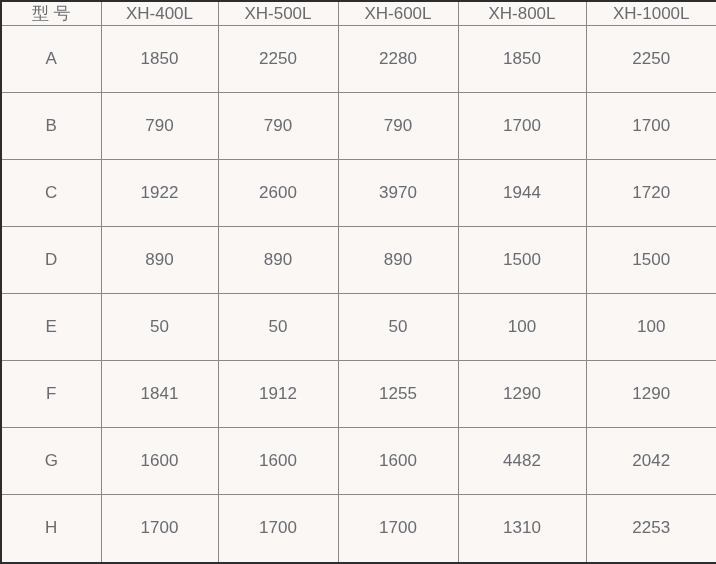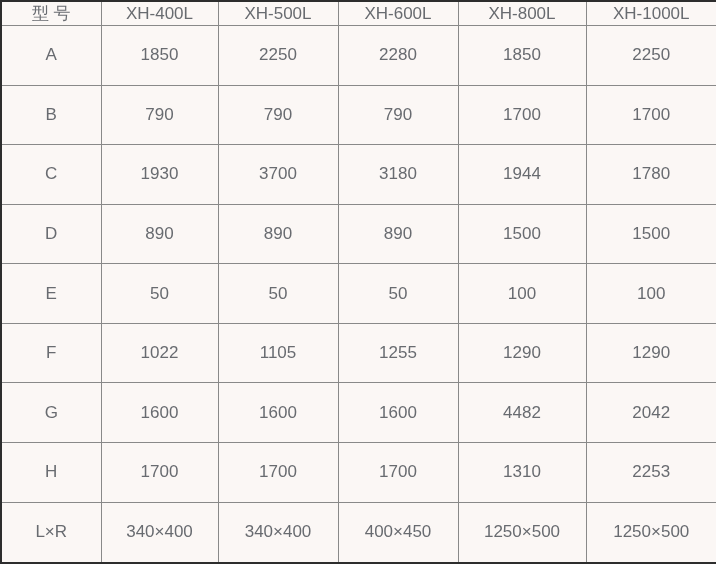--- a/index.html
+++ b/index.html
@@ -75,68 +75,60 @@
       <tr>
         <td>B</td>
         <td>790</td>
         <td>790</td>
         <td>790</td>
         <td>1700</td>
         <td>1700</td>
       </tr>
       <tr>
         <td>C</td>
-        <td>1930</td>
-        <td>3700</td>
-        <td>3180</td>
+        <td>1922</td>
+        <td>2600</td>
+        <td>3970</td>
         <td>1944</td>
-        <td>1780</td>
+        <td>1720</td>
       </tr>
       <tr>
         <td>D</td>
         <td>890</td>
         <td>890</td>
         <td>890</td>
         <td>1500</td>
         <td>1500</td>
       </tr>
       <tr>
         <td>E</td>
         <td>50</td>
         <td>50</td>
         <td>50</td>
         <td>100</td>
         <td>100</td>
       </tr>
       <tr>
         <td>F</td>
-        <td>1022</td>
-        <td>1105</td>
+        <td>1841</td>
+        <td>1912</td>
         <td>1255</td>
         <td>1290</td>
         <td>1290</td>
       </tr>
       <tr>
         <td>G</td>
         <td>1600</td>
         <td>1600</td>
         <td>1600</td>
         <td>4482</td>
         <td>2042</td>
       </tr>
       <tr>
         <td>H</td>
         <td>1700</td>
         <td>1700</td>
         <td>1700</td>
         <td>1310</td>
         <td>2253</td>
       </tr>
-      <tr>
-        <td>L×R</td>
-        <td>340×400</td>
-        <td>340×400</td>
-        <td>400×450</td>
-        <td>1250×500</td>
-        <td>1250×500</td>
-      </tr>
     </tbody>
 </table>
 
 </body></html>

